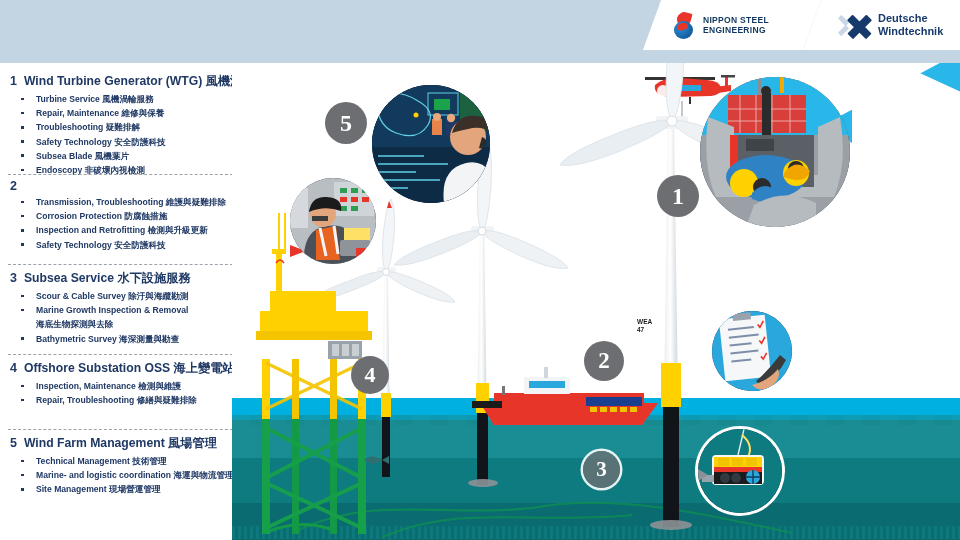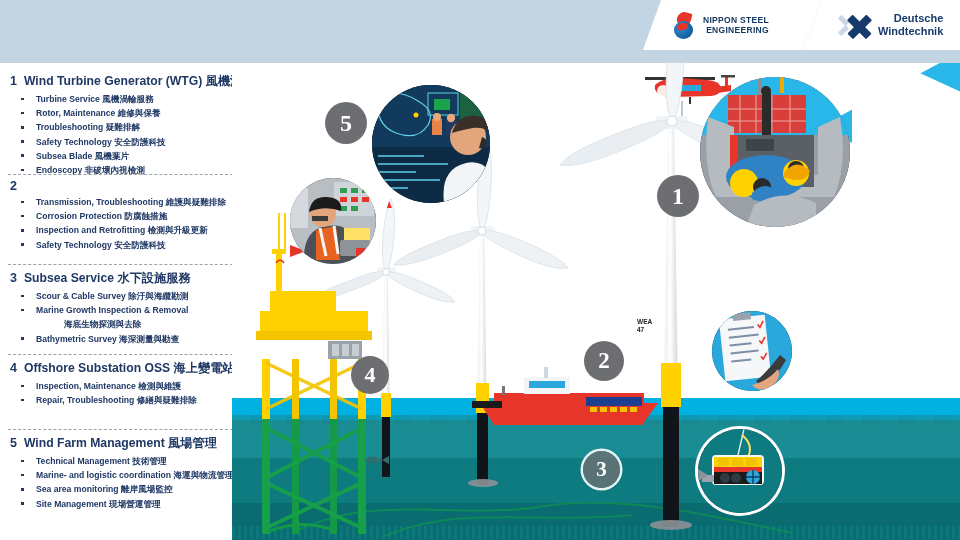--- a/index.html
+++ b/index.html
@@ -13,21 +13,21 @@
   
   .header-band{
     position:absolute;left:0;top:0;width:960px;height:63px;
     background:#c3d4e3;
   }
   .header-title{
     position:absolute;left:22px;top:15px;
     font-size:25px;font-weight:bold;color:#1f3864;letter-spacing:.2px;
     white-space:nowrap;
   }
-  .logo-wrap{position:absolute;top:0;right:0;width:330px;height:63px;text-align:right;}
+  .logo-wrap{position:absolute;top:0;right:0;width:330px;height:63px;}
   .logo-plate{
     position:absolute;top:0;height:50px;background:#ffffff;
     transform:skewX(-20deg);
   }
   .plate-a{left:22px;width:160px;}
   .plate-b{left:182px;width:170px;}
   .logo-inner{position:absolute;top:0;height:50px;display:flex;align-items:center;gap:6px;}
   .logo-a{left:42px;}
   .logo-b{left:208px;}
   .ns-mark{position:relative;width:25px;height:27px;}
@@ -73,21 +73,21 @@
   .bullets{margin:2px 0 0 0;padding:0;list-style:none;}
   .bullets li{
     position:relative;padding-left:36px;
     font-size:8.6px;font-weight:bold;color:#1f3864;
     line-height:14.2px;white-space:nowrap;
   }
   .bullets li:before{
     content:"";position:absolute;left:21px;top:5.5px;
     width:2.6px;height:2.6px;background:#1f3864;
   }
-  .bullets li.cont{margin-left:28px;}
+  .bullets li.cont{}
   .bullets li.cont:before{display:none;}
 
   
   .art{position:absolute;left:232px;top:63px;width:728px;height:477px;overflow:hidden;}
   .sky{position:absolute;left:0;top:0;width:728px;height:335px;background:#ffffff;}
   .sea-top{position:absolute;left:0;top:335px;width:728px;height:22px;background:#00b0e0;}
   .sea-1{position:absolute;left:0;top:357px;width:728px;height:38px;background:#1a8c93;}
   .sea-2{position:absolute;left:0;top:395px;width:728px;height:45px;background:#0d7b80;}
   .sea-3{position:absolute;left:0;top:440px;width:728px;height:37px;background:#0a6c71;}
   .seabed{position:absolute;left:0;top:462px;width:728px;height:15px;background:#0a6c71;}
@@ -170,21 +170,21 @@
 
   <div class="list-panel">
 
     <div class="sect" style="top:10px;">
       <div class="sect-head">
         <span class="sect-num">1</span>
         <span>Wind Turbine Generator (WTG) 風機渦輪</span>
       </div>
       <ul class="bullets">
         <li>Turbine Service 風機渦輪服務</li>
-        <li>Rotor, Maintenance 維修與保養</li>
+        <li>Repair, Maintenance 維修與保養</li>
         <li>Troubleshooting 疑難排解</li>
         <li>Safety Technology 安全防護科技</li>
         <li>Subsea Blade 風機葉片</li>
         <li>Endoscopy 非破壞內視檢測</li>
       </ul>
     </div>
 
     <div class="sep" style="top:111px;"></div>
     <div class="sect" style="top:116px;">
       <div class="sect-head">
@@ -226,21 +226,20 @@
 
     <div class="sep" style="top:366px;"></div>
     <div class="sect" style="top:372px;">
       <div class="sect-head">
         <span class="sect-num">5</span>
         <span>Wind Farm Management 風場管理</span>
       </div>
       <ul class="bullets">
         <li>Technical Management 技術管理</li>
         <li>Marine- and logistic coordination 海運與物流管理</li>
-        <li>Sea area monitoring 離岸風場監控</li>
         <li>Site Management 現場營運管理</li>
       </ul>
     </div>
   </div>
 
   <div class="art">
 
     <div class="sky"></div>
     <div class="sea-top"></div>
     <div class="sea-1"></div>

